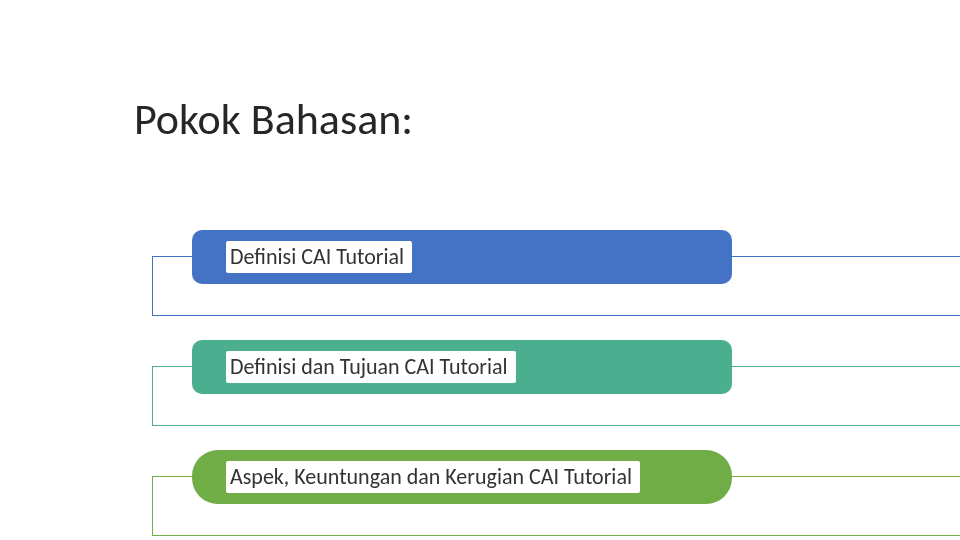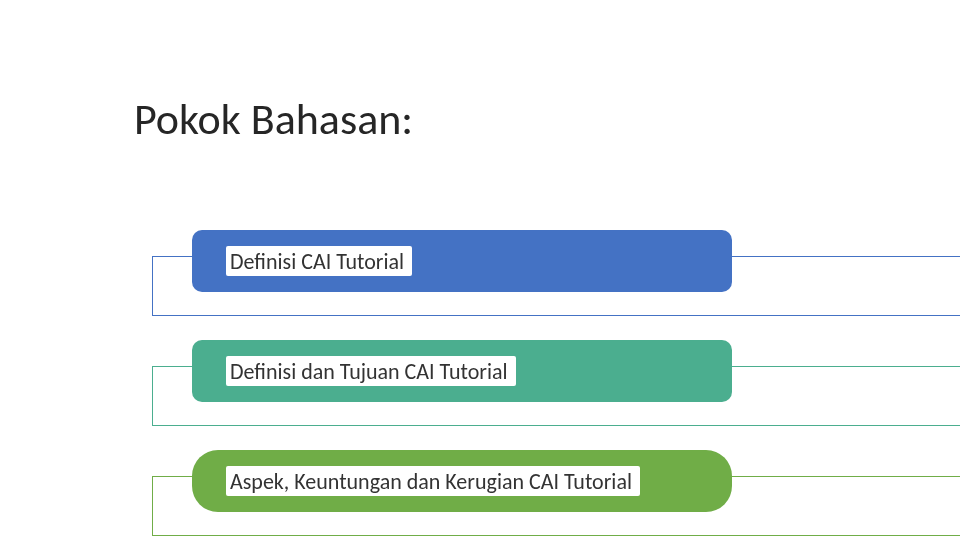--- a/index.html
+++ b/index.html
@@ -25,23 +25,24 @@
     width: 820px;
     height: 60px;
     background: #fff;
     border: 1.5px solid;
   }
   .pill {
     position: absolute;
     top: 0;
     left: 40px;
     width: 540px;
-    height: 62px;
+    height: 54px;
     border-radius: 10px;
     display: flex;
+    align-items: center;
     padding-left: 18px;
   }
   .pill-label {
     background: #fff;
     color: #333;
     font-size: 22px;
     font-weight: 400;
     padding: 3px 8px 3px 4px;
     border-radius: 2px;
     line-height: 1.2;

